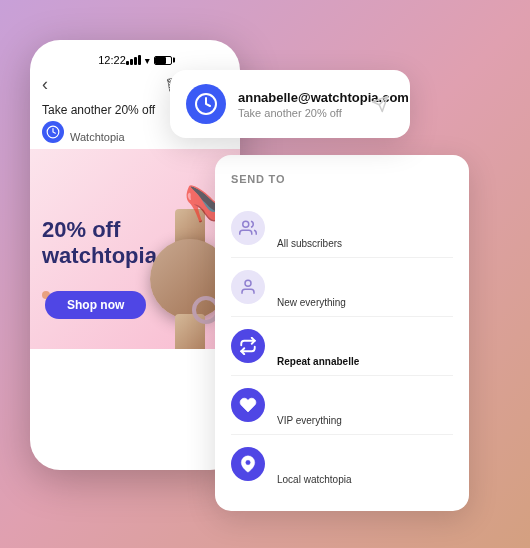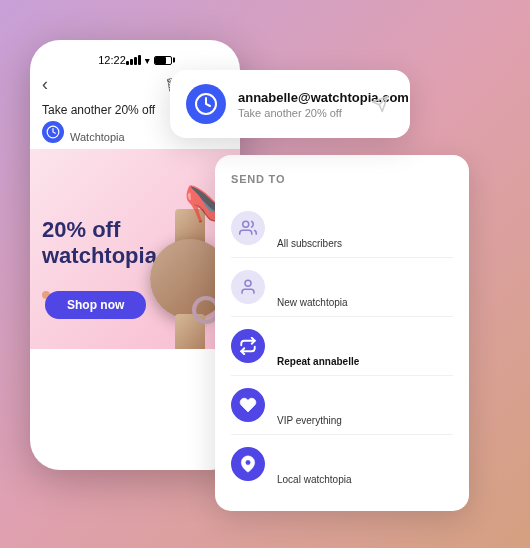--- a/index.html
+++ b/index.html
@@ -490,21 +490,21 @@
     <span class="audience-label">All subscribers</span>
   </div>
 
   <div class="audience-item">
     <div class="audience-icon icon-new">
       <svg width="18" height="18" viewBox="0 0 24 24" fill="none" stroke="#9080d0" stroke-width="2">
         <path d="M20 21v-2a4 4 0 0 0-4-4H8a4 4 0 0 0-4 4v2"></path>
         <circle cx="12" cy="7" r="4"></circle>
       </svg>
     </div>
-    <span class="audience-label">New watchtopia</span>
+    <span class="audience-label">New everything</span>
   </div>
 
   <div class="audience-item">
     <div class="audience-icon icon-repeat">
       <svg width="18" height="18" viewBox="0 0 24 24" fill="none" stroke="white" stroke-width="2.5" stroke-linecap="round">
         <polyline points="17 1 21 5 17 9"></polyline>
         <path d="M3 11V9a4 4 0 0 1 4-4h14"></path>
         <polyline points="7 23 3 19 7 15"></polyline>
         <path d="M21 13v2a4 4 0 0 1-4 4H3"></path>
       </svg>

